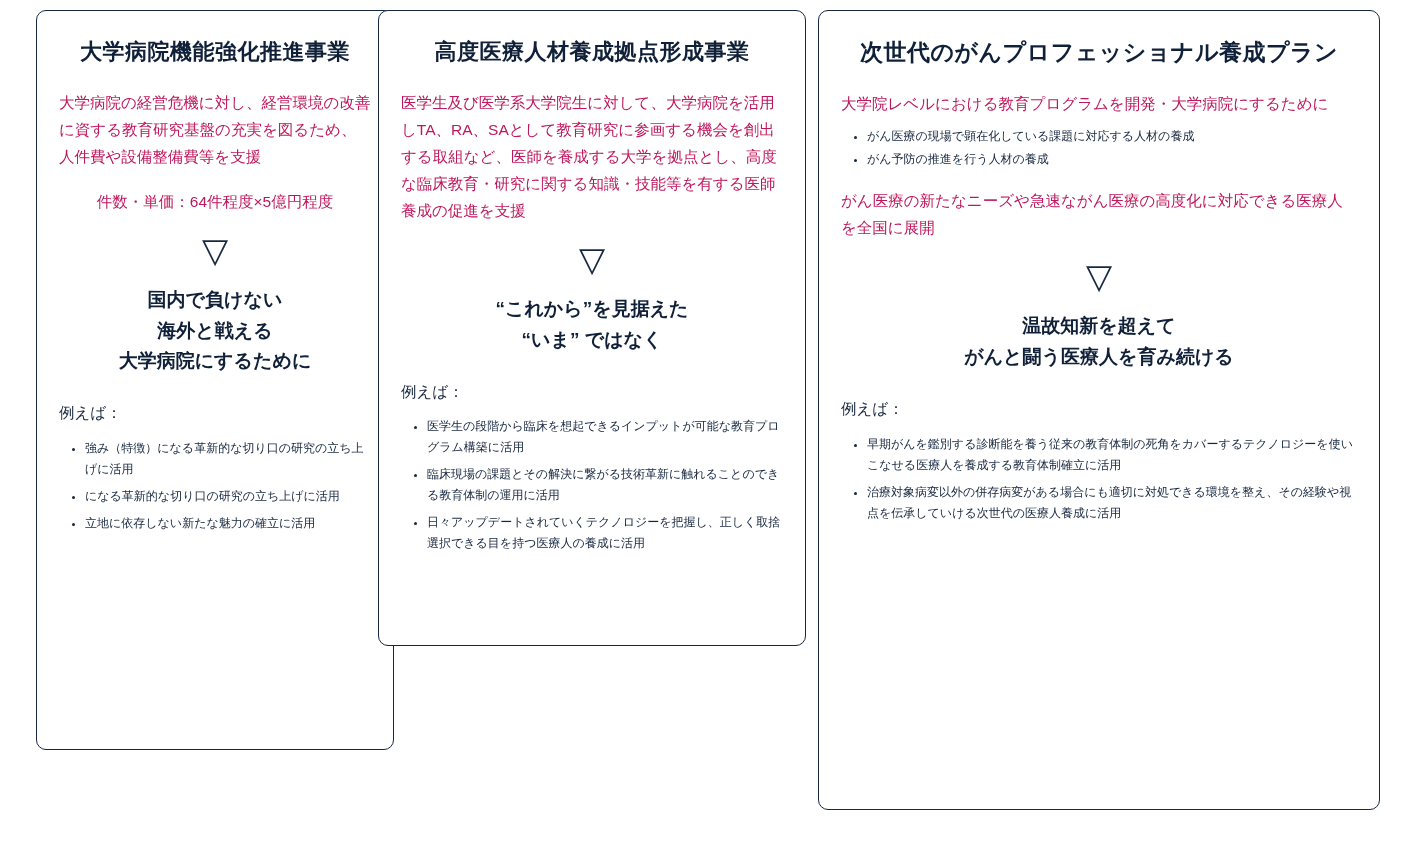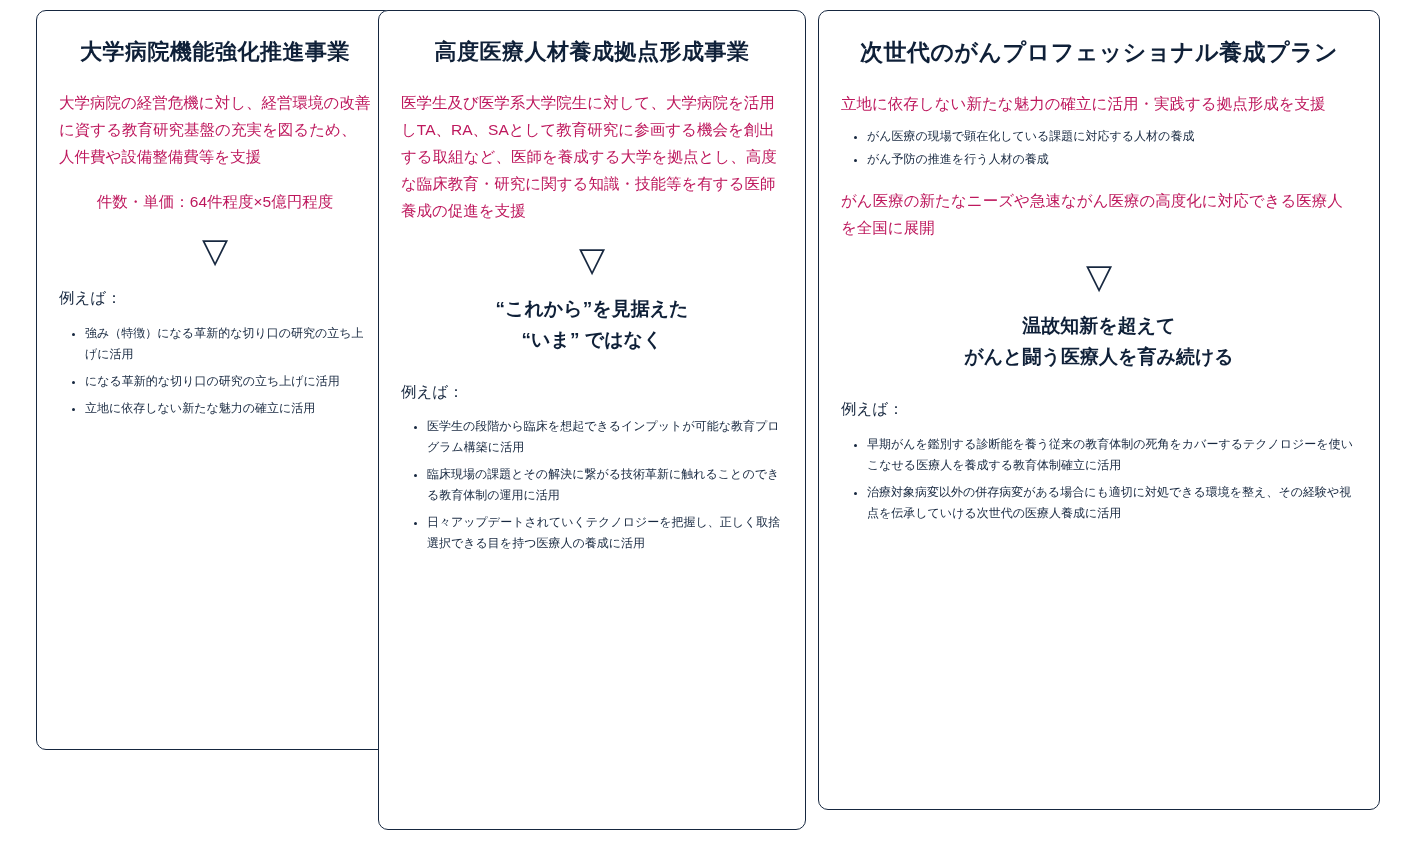--- a/index.html
+++ b/index.html
@@ -23,21 +23,21 @@
   }
   .card {
     position: absolute;
     box-sizing: border-box;
     background: #ffffff;
     border: 1.5px solid #16273f;
     border-radius: 10px;
     padding: 18px 22px 22px 22px;
   }
   .card-1 { left: 36px;  top: 10px; width: 358px;  height: 740px; }
-  .card-2 { left: 378px; top: 10px; width: 428px;  height: 820px; }
+  .card-2 { left: 378px; top: 10px; width: 428px;  height: 636px; }
   .card-3 { left: 818px; top: 10px; width: 562px;  height: 800px; }
 
   .card-title {
     text-align: center;
     font-weight: bold;
     font-size: 22px;
     line-height: 1.35;
     margin: 8px 0 22px 0;
     color: #0f2038;
     letter-spacing: 0.5px;
@@ -98,20 +98,25 @@
 </head>
 <body>
 
 <div class="board">
 
   <section class="card card-1">
     <h2 class="card-title">大学病院機能強化推進事業</h2>
     <p class="para">大学病院の経営危機に対し、経営環境の改善に資する教育研究基盤の充実を図るため、人件費や設備整備費等を支援</p>
     <p class="para center">件数・単価：64件程度×5億円程度</p>
     <div class="arrow">▽</div>
+    <div class="headline">
+      <span class="ln">国内で負けない</span>
+      <span class="ln">海外と戦える</span>
+      <span class="ln">大学病院にするために</span>
+    </div>
     <p class="eg">例えば：</p>
     <ul class="bullets">
       <li>強み（特徴）になる革新的な切り口の研究の立ち上げに活用</li>
       <li>になる革新的な切り口の研究の立ち上げに活用</li>
       <li>立地に依存しない新たな魅力の確立に活用</li>
     </ul>
   </section>
 
   <section class="card card-2">
     <h2 class="card-title">高度医療人材養成拠点形成事業</h2>
@@ -124,21 +129,21 @@
     <p class="eg">例えば：</p>
     <ul class="bullets">
       <li>医学生の段階から臨床を想起できるインプットが可能な教育プログラム構築に活用</li>
       <li>臨床現場の課題とその解決に繋がる技術革新に触れることのできる教育体制の運用に活用</li>
       <li>日々アップデートされていくテクノロジーを把握し、正しく取捨選択できる目を持つ医療人の養成に活用</li>
     </ul>
   </section>
 
   <section class="card card-3">
     <h2 class="card-title">次世代のがんプロフェッショナル養成プラン</h2>
-    <p class="para tight">立地に依存しない新たな魅力の確立に活用・実践する拠点形成を支援</p>
+    <p class="para tight">大学院レベルにおける教育プログラムを開発・大学病院にするために</p>
     <ul class="bullets compact">
       <li>がん医療の現場で顕在化している課題に対応する人材の養成</li>
       <li>がん予防の推進を行う人材の養成</li>
     </ul>
     <p class="para" style="margin-top:16px;">がん医療の新たなニーズや急速ながん医療の高度化に対応できる医療人を全国に展開</p>
     <div class="arrow">▽</div>
     <div class="headline">
       <span class="ln">温故知新を超えて</span>
       <span class="ln">がんと闘う医療人を育み続ける</span>
     </div>

